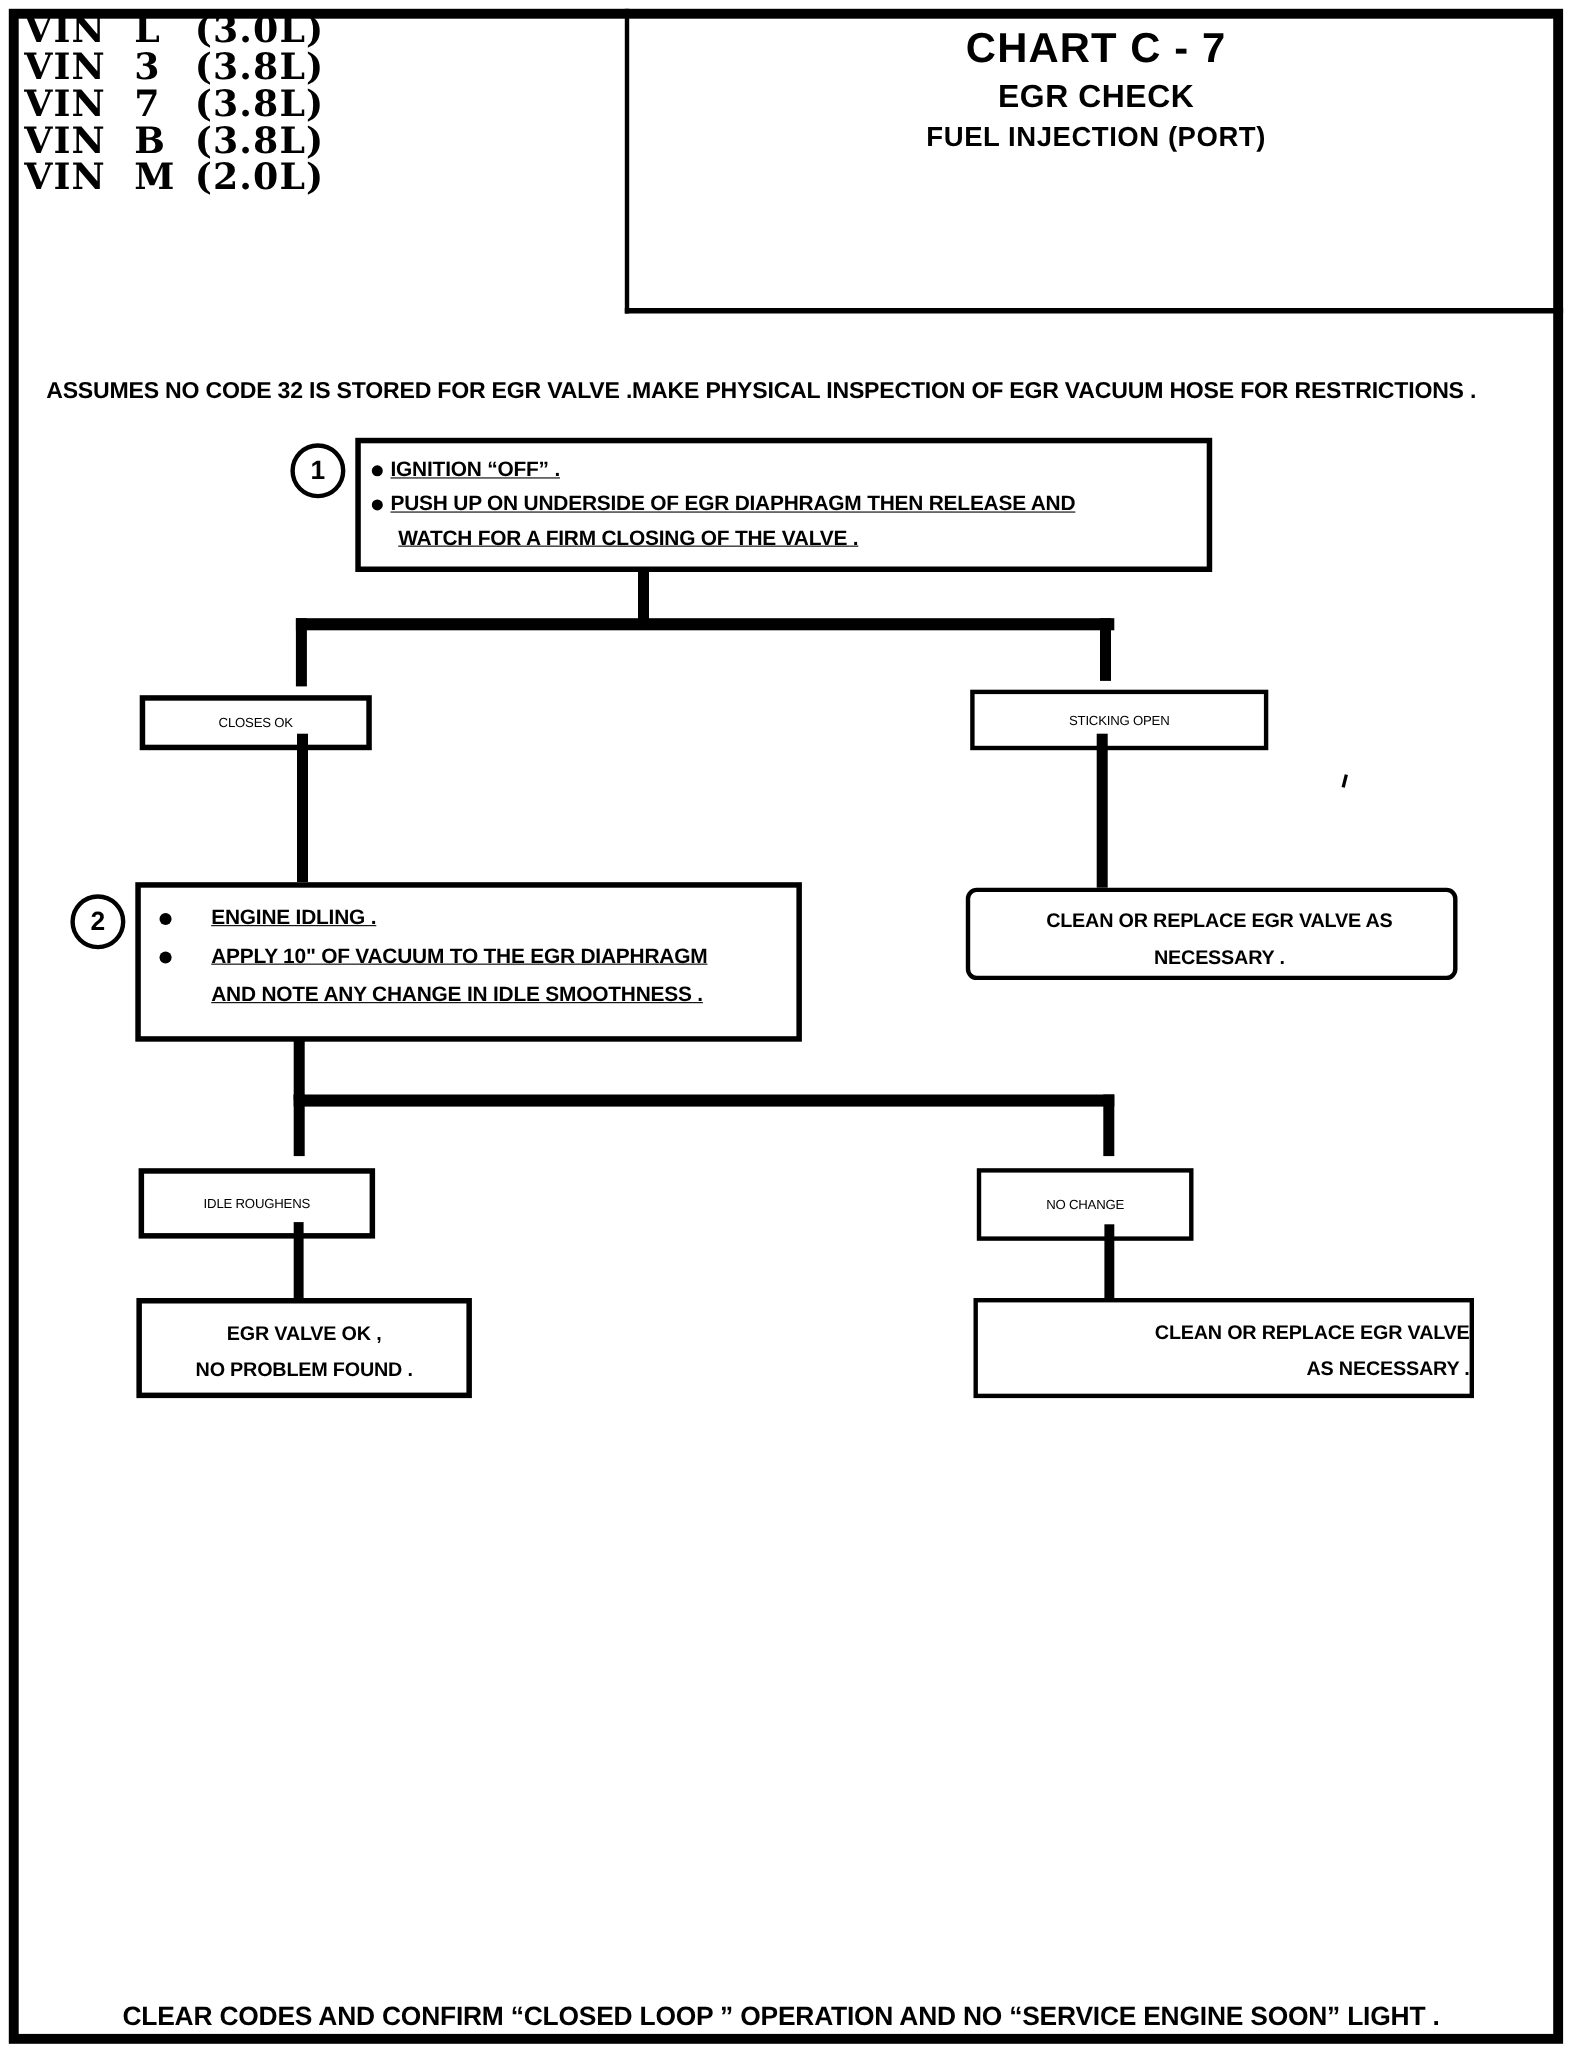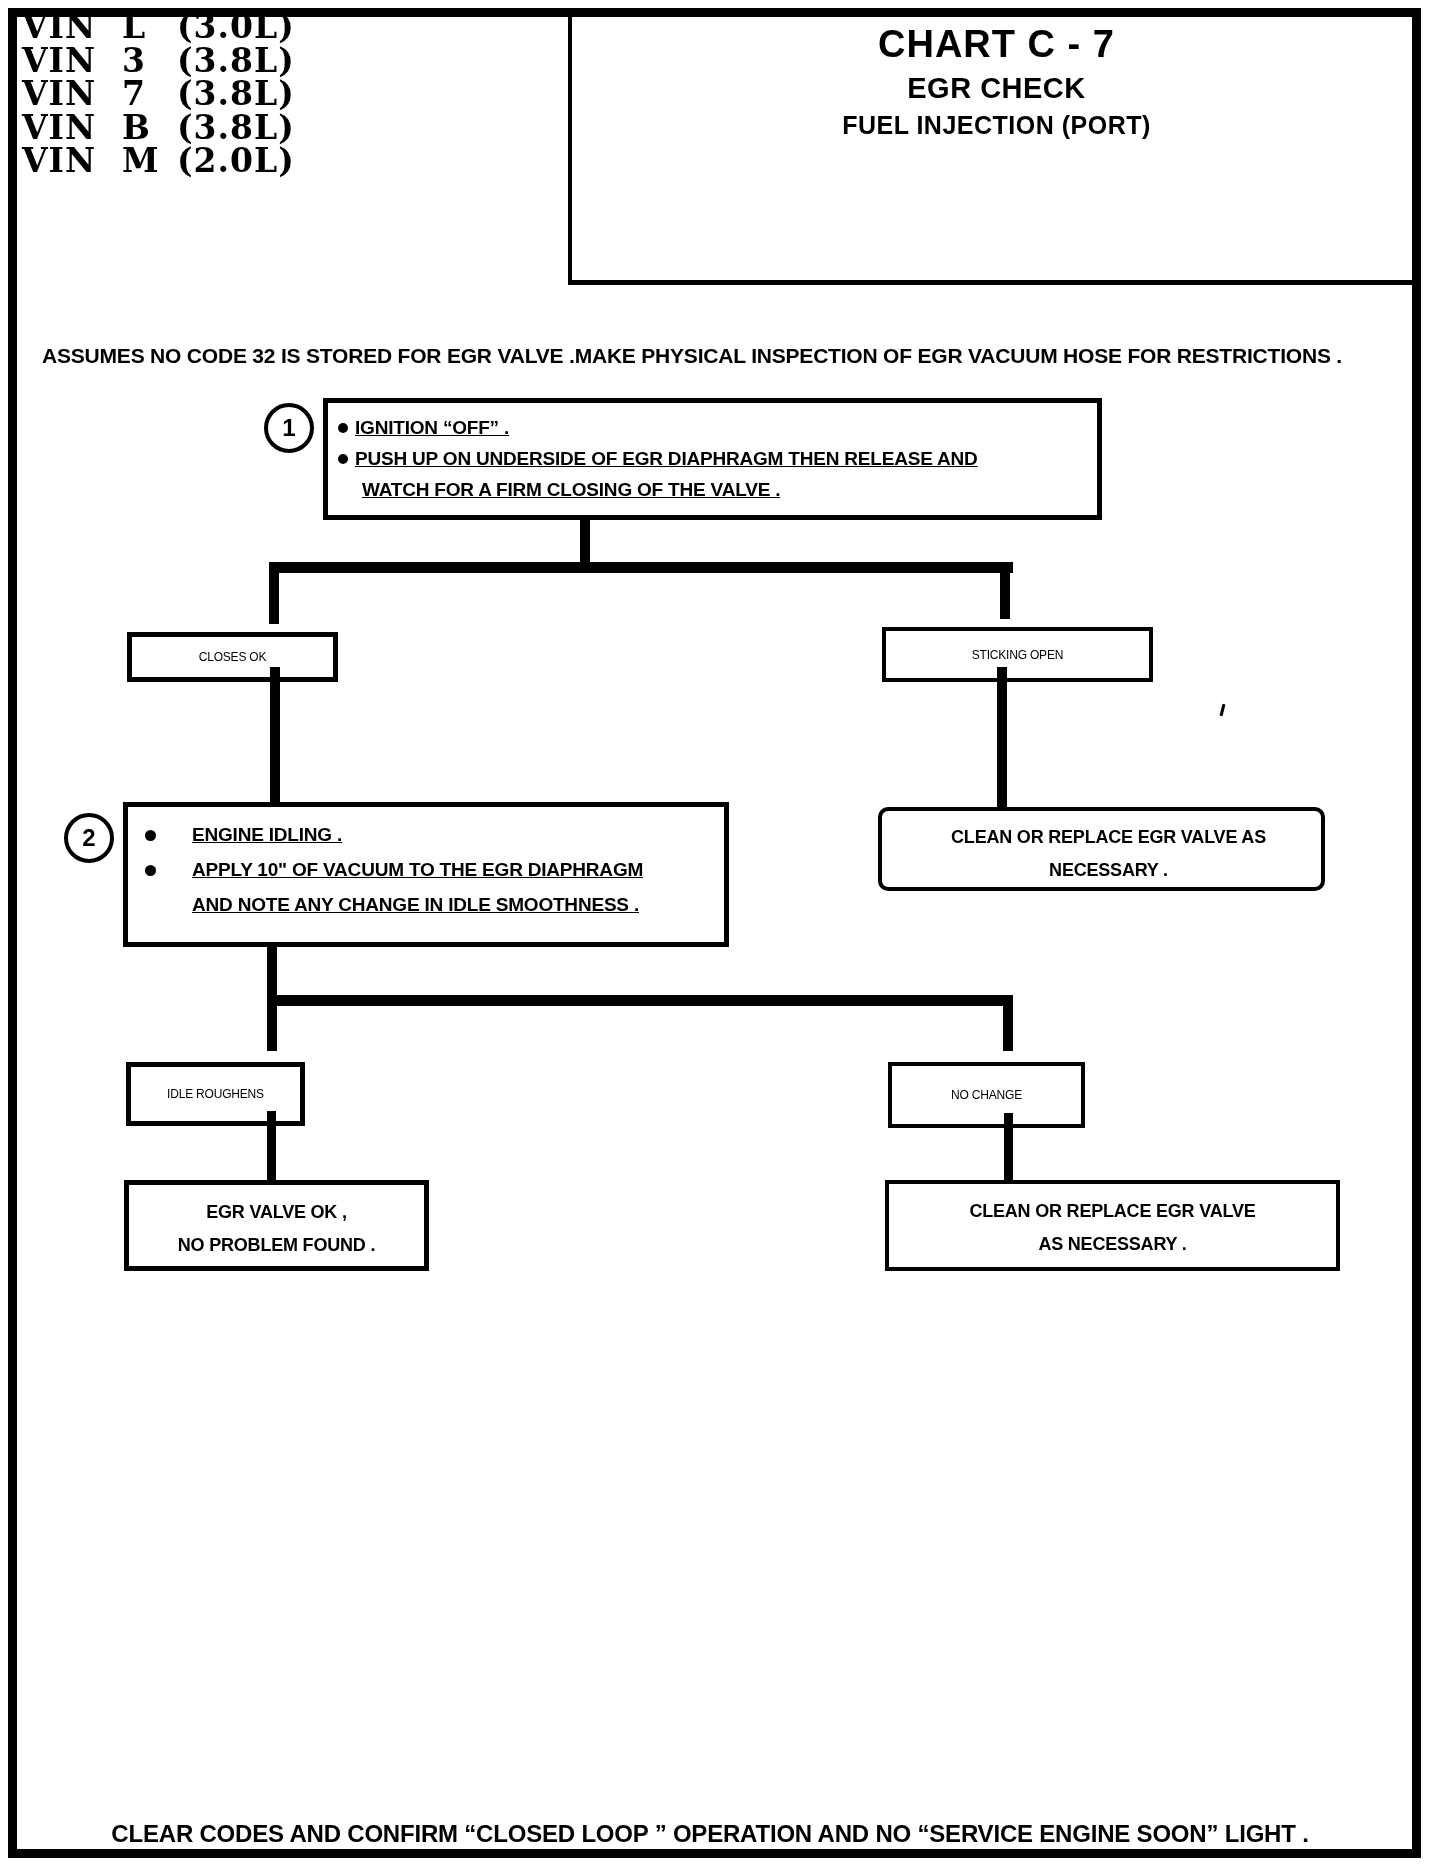--- a/index.html
+++ b/index.html
@@ -134,34 +134,34 @@
     <div class="two-line">NECESSARY .</div>
   </div>
 
   <div class="artifact"></div>
 
   <div class="cline" style="left:267px;top:945px;width:10px;height:55px;"></div>
   <div class="cline" style="left:267px;top:995px;width:746px;height:11px;"></div>
   <div class="cline" style="left:267px;top:995px;width:10px;height:56px;"></div>
   <div class="cline" style="left:1003px;top:995px;width:10px;height:56px;"></div>
 
-  <div class="fbox center-lab" style="left:126px;top:1049px;width:179px;height:64px;">
+  <div class="fbox center-lab" style="left:126px;top:1049px;width:215px;height:64px;">
     <span>IDLE ROUGHENS</span>
   </div>
   <div class="fbox thin center-lab" style="left:888px;top:1049px;width:197px;height:66px;">
     <span>NO CHANGE</span>
   </div>
 
   <div class="cline" style="left:267px;top:1111px;width:9px;height:69px;"></div>
   <div class="cline" style="left:1004px;top:1113px;width:9px;height:67px;"></div>
 
   <div class="fbox" style="left:124px;top:1180px;width:305px;height:91px;padding-top:11px;text-align:center;">
     <div class="two-line">EGR VALVE OK ,</div>
     <div class="two-line">NO PROBLEM FOUND .</div>
   </div>
-  <div class="fbox thin" style="left:885px;top:1180px;width:455px;height:91px;padding-top:11px;text-align:center;">
+  <div class="fbox thin" style="left:885px;top:1180px;width:455px;height:91px;padding-top:11px;text-align:right;">
     <div class="two-line">CLEAN OR REPLACE EGR VALVE</div>
     <div class="two-line">AS NECESSARY .</div>
   </div>
 
   <div class="footer">CLEAR CODES AND CONFIRM “CLOSED LOOP ” OPERATION AND NO “SERVICE ENGINE SOON” LIGHT .</div>
 
 </div>
 
 </body></html>

